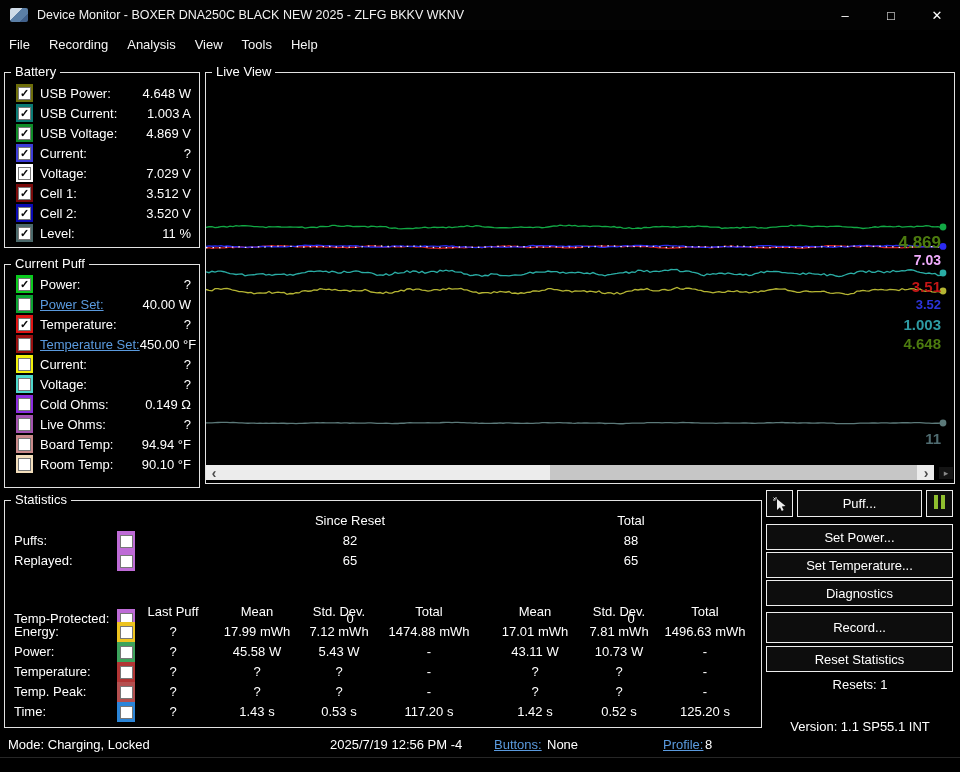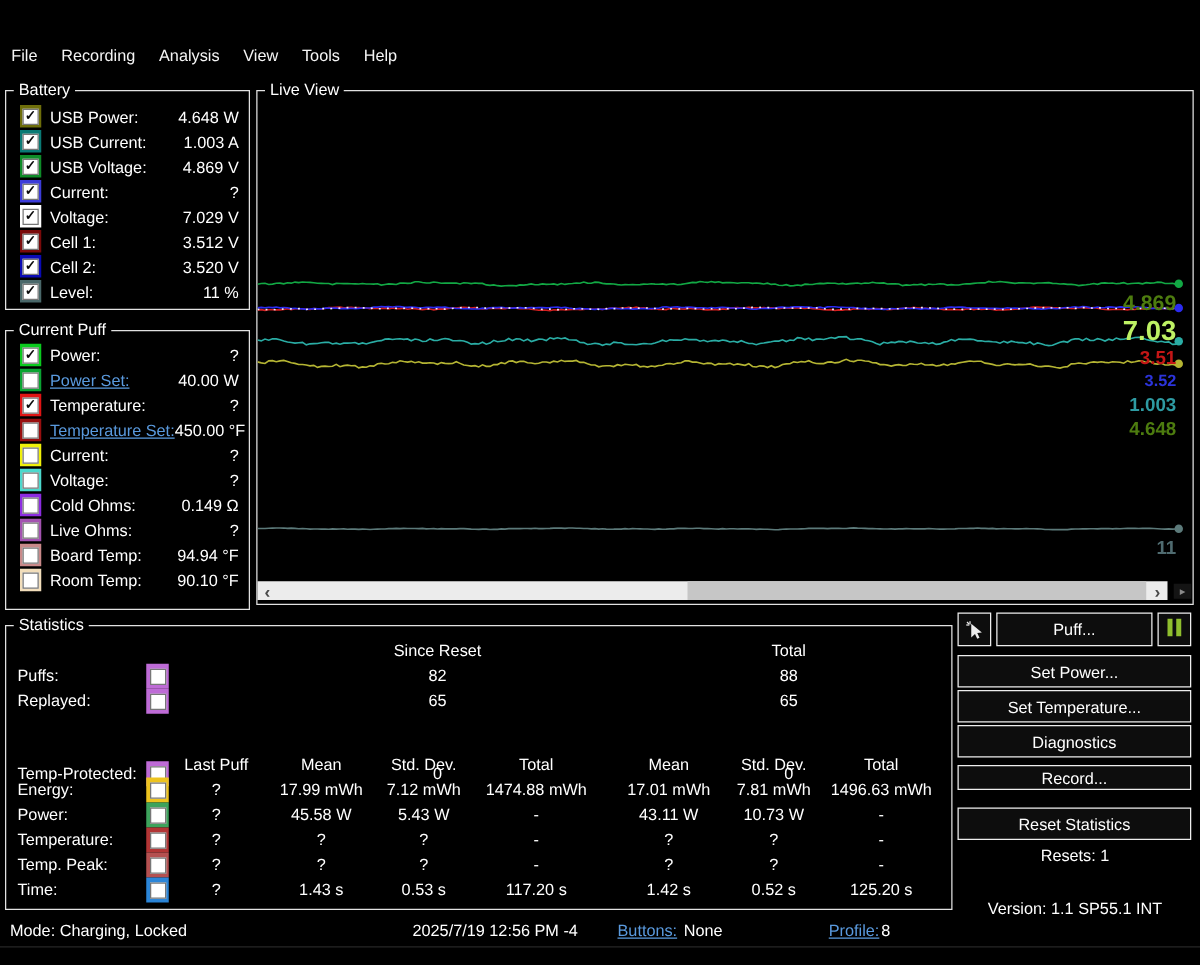--- a/index.html
+++ b/index.html
@@ -64,20 +64,29 @@
   .statusbar{position:absolute;left:0;top:732px;width:960px;height:25px;background:#000;
              border-bottom:1px solid #262626;}
   .statusbar span{position:absolute;top:5px;white-space:nowrap;}
   .slink{color:#5a9ade;text-decoration:underline;}
 </style>
 </head>
 <body>
 
 <div id="app">
 
+  <div class="titlebar">
+    <span class="app-icon"></span>
+    <span class="win-title">Device Monitor - BOXER DNA250C BLACK NEW 2025 - ZLFG BKKV WKNV</span>
+    <div class="winbtns">
+      <div class="winbtn">–</div>
+      <div class="winbtn">□</div>
+      <div class="winbtn">✕</div>
+    </div>
+  </div>
 
   <div class="menubar">
     <span class="menu-item">File</span>
     <span class="menu-item">Recording</span>
     <span class="menu-item">Analysis</span>
     <span class="menu-item">View</span>
     <span class="menu-item">Tools</span>
     <span class="menu-item">Help</span>
   </div>
 
@@ -230,21 +239,21 @@
         <polyline points="0,174.64 3,174.44 6,174.70 9,174.58 12,174.54 15,174.81 18,174.46 21,174.17 24,174.33 27,174.06 30,174.28 33,173.91 36,173.95 39,174.47 42,174.40 45,174.46 48,174.30 51,173.97 54,173.89 57,174.21 60,173.77 63,173.51 66,173.52 69,173.39 72,173.06 75,173.14 78,173.04 81,173.08 84,173.35 87,173.22 90,173.79 93,173.41 96,174.00 99,174.02 102,173.69 105,173.62 108,173.57 111,173.66 114,173.41 117,173.67 120,173.44 123,173.51 126,173.68 129,173.84 132,174.06 135,173.86 138,174.04 141,174.03 144,174.05 147,174.12 150,174.29 153,173.78 156,173.78 159,173.28 162,173.19 165,172.96 168,172.95 171,172.95 174,172.95 177,173.06 180,173.26 183,173.50 186,173.25 189,173.60 192,173.19 195,173.50 198,173.62 201,173.47 204,173.02 207,173.15 210,173.18 213,173.14 216,173.32 219,173.47 222,173.87 225,174.13 228,174.51 231,174.28 234,174.33 237,174.70 240,174.71 243,174.57 246,174.68 249,174.05 252,174.10 255,173.98 258,173.79 261,174.22 264,173.88 267,174.43 270,173.91 273,174.46 276,174.25 279,173.92 282,174.29 285,174.04 288,173.66 291,173.42 294,173.40 297,173.18 300,173.57 303,173.46 306,173.59 309,173.25 312,173.44 315,173.70 318,173.76 321,173.76 324,174.27 327,173.97 330,174.14 333,173.88 336,174.23 339,174.05 342,173.68 345,173.71 348,173.95 351,173.89 354,174.16 357,174.21 360,173.99 363,173.96 366,174.62 369,174.34 372,174.08 375,174.00 378,173.85 381,174.07 384,173.99 387,173.46 390,173.51 393,173.49 396,172.91 399,173.01 402,172.95 405,173.02 408,173.02 411,173.29 414,173.67 417,173.66 420,173.70 423,173.09 426,173.34 429,173.56 432,173.48 435,173.48 438,173.18 441,173.37 444,173.16 447,173.33 450,173.62 453,173.95 456,174.31 459,174.50 462,174.52 465,174.42 468,174.17 471,174.08 474,174.28 477,174.09 480,173.73 483,173.75 486,173.89 489,173.82 492,173.56 495,173.96 498,173.86 501,173.82 504,174.29 507,173.98 510,174.00 513,174.00 516,174.05 519,173.36 522,173.76 525,173.21 528,173.61 531,173.13 534,173.16 537,173.21 540,173.65 543,173.62 546,173.87 549,174.01 552,174.41 555,174.05 558,174.43 561,174.09 564,174.54 567,174.52 570,174.35 573,174.20 576,174.17 579,174.14 582,174.32 585,174.45 588,174.04 591,174.53 594,174.74 597,174.54 600,174.58 603,174.38 606,174.14 609,174.04 612,173.87 615,173.80 618,173.73 621,173.50 624,173.23 627,173.39 630,173.04 633,173.09 636,173.38 639,173.29 642,173.31 645,173.79 648,173.19 651,173.27 654,173.69 657,173.65 660,173.09 663,173.08 666,173.41 669,173.50 672,173.40 675,173.25 678,173.75 681,173.86 684,173.68 687,173.80 690,173.91 693,174.40 696,174.18 699,174.31 702,174.42 705,174.05 708,173.70 711,173.85 714,173.38 717,173.31 720,173.46 723,173.54 726,173.63 729,173.97 732,173.84 735,173.61" fill="none" stroke="#efeaff" stroke-width="1.3" stroke-dasharray="1.5 5"></polyline>
         <polyline points="0,198.94 3,199.69 6,198.26 9,199.18 12,198.08 15,198.07 18,198.75 21,199.74 24,200.62 27,200.96 30,201.50 33,201.20 36,200.93 39,202.85 42,202.06 45,201.88 48,201.77 51,201.17 54,200.88 57,200.76 60,202.15 63,201.48 66,202.42 69,201.52 72,201.46 75,201.36 78,200.99 81,202.27 84,201.36 87,202.21 90,201.15 93,200.51 96,199.78 99,199.53 102,198.31 105,198.12 108,198.63 111,198.21 114,197.97 117,198.53 120,198.14 123,199.63 126,198.24 129,198.85 132,200.16 135,200.00 138,198.12 141,199.28 144,199.35 147,198.35 150,197.85 153,198.28 156,199.48 159,199.55 162,199.36 165,199.76 168,200.86 171,202.29 174,201.90 177,202.23 180,200.79 183,202.33 186,201.45 189,199.27 192,200.41 195,199.98 198,199.59 201,197.76 204,199.48 207,197.98 210,198.25 213,199.74 216,198.34 219,200.22 222,199.30 225,198.32 228,198.43 231,199.44 234,197.27 237,198.12 240,197.22 243,198.01 246,197.34 249,198.84 252,199.04 255,199.06 258,201.02 261,201.10 264,202.59 267,202.25 270,201.58 273,202.07 276,203.29 279,202.28 282,202.71 285,200.71 288,201.07 291,201.22 294,202.50 297,202.64 300,202.60 303,202.84 306,202.34 309,201.80 312,202.04 315,202.16 318,201.36 321,200.45 324,199.17 327,200.19 330,198.81 333,199.08 336,199.11 339,199.17 342,198.04 345,198.73 348,198.71 351,198.56 354,199.97 357,199.22 360,200.35 363,199.66 366,199.33 369,199.90 372,199.05 375,199.53 378,200.58 381,200.01 384,200.89 387,199.55 390,200.80 393,201.80 396,201.85 399,202.79 402,201.74 405,201.45 408,200.91 411,200.41 414,199.81 417,199.89 420,198.81 423,200.20 426,199.01 429,199.41 432,197.09 435,197.42 438,198.62 441,197.43 444,199.39 447,198.30 450,198.21 453,198.55 456,197.85 459,197.05 462,197.63 465,196.52 468,196.54 471,196.30 474,198.56 477,198.57 480,198.01 483,198.10 486,199.17 489,199.57 492,200.38 495,201.83 498,202.80 501,200.86 504,201.60 507,200.71 510,201.07 513,200.11 516,200.27 519,201.14 522,199.90 525,200.52 528,201.38 531,201.55 534,201.02 537,201.95 540,201.15 543,202.51 546,202.10 549,200.72 552,200.23 555,198.68 558,199.71 561,198.28 564,198.54 567,198.52 570,198.28 573,198.61 576,199.66 579,199.62 582,200.16 585,200.12 588,200.43 591,200.60 594,201.57 597,200.07 600,201.27 603,199.92 606,200.59 609,201.09 612,201.12 615,201.82 618,200.62 621,202.73 624,201.36 627,201.93 630,203.00 633,203.52 636,203.17 639,201.98 642,200.80 645,200.07 648,200.83 651,198.86 654,198.10 657,198.07 660,199.46 663,197.66 666,199.27 669,199.43 672,197.91 675,198.65 678,199.80 681,198.38 684,199.30 687,197.42 690,198.49 693,198.38 696,197.57 699,197.83 702,196.98 705,196.76 708,197.33 711,198.66 714,199.30 717,199.86 720,200.55 723,200.02 726,200.81 729,200.46 732,202.51 735,202.28" fill="none" stroke="#2aada5" stroke-width="1.3"></polyline>
         <circle cx="737" cy="200" r="3.4" fill="#2aada5"></circle>
         <polyline points="0,216.49 3,217.31 6,217.78 9,215.67 12,215.53 15,216.42 18,215.71 21,215.29 24,216.12 27,217.24 30,217.71 33,218.59 36,218.64 39,219.04 42,219.72 45,219.31 48,220.89 51,220.13 54,219.86 57,220.15 60,220.00 63,218.50 66,220.39 69,219.53 72,219.14 75,219.55 78,219.50 81,221.27 84,220.53 87,220.76 90,219.67 93,219.94 96,218.05 99,217.66 102,218.24 105,218.00 108,216.89 111,217.21 114,215.64 117,216.23 120,216.65 123,216.08 126,217.16 129,216.42 132,217.46 135,217.54 138,217.18 141,217.36 144,218.46 147,217.10 150,217.68 153,217.85 156,217.75 159,216.40 162,217.70 165,219.00 168,219.35 171,219.92 174,219.52 177,220.53 180,218.86 183,220.10 186,220.13 189,218.68 192,218.66 195,217.10 198,217.96 201,216.00 204,215.76 207,217.04 210,216.07 213,216.08 216,217.15 219,217.40 222,218.02 225,217.61 228,216.57 231,216.61 234,217.28 237,215.87 240,216.57 243,215.27 246,216.14 249,215.83 252,215.88 255,215.37 258,216.90 261,216.83 264,218.02 267,219.04 270,218.99 273,220.46 276,219.75 279,219.62 282,219.58 285,220.26 288,218.74 291,219.52 294,218.45 297,218.81 300,219.22 303,218.52 306,220.44 309,220.03 312,220.71 315,219.78 318,220.31 321,219.42 324,219.24 327,217.98 330,217.86 333,218.41 336,217.46 339,217.18 342,215.57 345,215.69 348,216.65 351,216.59 354,217.34 357,218.16 360,217.47 363,217.66 366,219.12 369,217.90 372,218.21 375,218.11 378,217.65 381,218.94 384,218.15 387,218.71 390,219.24 393,217.96 396,220.21 399,220.55 402,219.67 405,219.88 408,221.02 411,219.54 414,221.04 417,220.24 420,218.59 423,218.14 426,217.95 429,216.49 432,216.97 435,216.26 438,216.57 441,215.57 444,217.01 447,217.84 450,217.90 453,217.87 456,216.71 459,216.53 462,217.33 465,216.94 468,215.64 471,214.42 474,215.82 477,216.25 480,215.23 483,215.24 486,215.84 489,216.03 492,217.20 495,217.34 498,218.65 501,218.56 504,219.11 507,219.86 510,219.10 513,218.68 516,219.29 519,219.39 522,218.03 525,218.45 528,218.63 531,217.67 534,219.00 537,219.03 540,218.71 543,219.79 546,219.31 549,218.34 552,219.37 555,218.03 558,218.26 561,217.26 564,216.76 567,216.29 570,215.77 573,216.19 576,216.05 579,216.02 582,217.50 585,217.91 588,218.49 591,219.43 594,219.35 597,218.46 600,217.96 603,218.51 606,218.94 609,218.54 612,218.71 615,218.48 618,218.12 621,219.28 624,220.09 627,220.32 630,219.88 633,219.89 636,220.37 639,221.04 642,221.52 645,220.65 648,220.32 651,218.09 654,218.01 657,217.39 660,217.78 663,218.09 666,216.94 669,216.48 672,216.90 675,216.41 678,216.92 681,217.16 684,216.38 687,216.57 690,216.78 693,217.58 696,215.68 699,216.87 702,216.42 705,215.68 708,215.79 711,217.00 714,215.90 717,217.89 720,218.27 723,217.57 726,218.95 729,219.04 732,218.31 735,219.37" fill="none" stroke="#b5b533" stroke-width="1.3"></polyline>
         <circle cx="737" cy="218" r="3.4" fill="#b5b533"></circle>
         <polyline points="0,349.80 3,349.83 6,349.84 9,349.64 12,349.49 15,349.37 18,349.43 21,349.45 24,349.66 27,349.46 30,349.68 33,349.95 36,349.91 39,350.04 42,350.26 45,350.17 48,350.18 51,350.28 54,350.21 57,350.39 60,350.06 63,350.32 66,350.25 69,350.12 72,350.43 75,350.26 78,350.26 81,350.52 84,350.30 87,350.45 90,350.58 93,350.40 96,350.29 99,350.24 102,350.19 105,349.92 108,349.88 111,349.70 114,349.93 117,349.72 120,349.79 123,349.80 126,349.84 129,349.94 132,349.74 135,350.10 138,349.96 141,349.93 144,350.24 147,349.92 150,350.09 153,350.11 156,350.08 159,350.13 162,349.88 165,349.94 168,350.06 171,350.31 174,350.35 177,350.47 180,350.27 183,350.31 186,350.56 189,350.51 192,350.51 195,350.14 198,350.27 201,349.93 204,349.76 207,349.93 210,349.92 213,349.80 216,349.78 219,349.88 222,349.64 225,349.86 228,349.90 231,349.85 234,349.74 237,349.50 240,349.41 243,349.46 246,349.66 249,349.36 252,349.42 255,349.57 258,349.64 261,349.81 264,349.80 267,350.06 270,349.93 273,350.29 276,350.04 279,350.29 282,350.35 285,350.30 288,350.16 291,350.25 294,349.90 297,350.23 300,349.91 303,349.97 306,350.06 309,350.24 312,350.21 315,350.39 318,350.47 321,350.09 324,350.40 327,350.33 330,350.12 333,350.09 336,349.70 339,349.64 342,349.74 345,349.84 348,349.81 351,349.56 354,349.60 357,349.94 360,349.91 363,350.00 366,350.18 369,350.28 372,349.94 375,350.22 378,349.97 381,349.98 384,350.17 387,350.06 390,350.11 393,350.00 396,350.17 399,350.48 402,350.30 405,350.38 408,350.40 411,350.59 414,350.75 417,350.73 420,350.40 423,350.28 426,350.21 429,350.21 432,350.21 435,350.06 438,350.04 441,349.68 444,349.72 447,349.72 450,349.67 453,349.67 456,349.87 459,349.72 462,349.69 465,349.64 468,349.83 471,349.81 474,349.54 477,349.32 480,349.53 483,349.58 486,349.73 489,349.86 492,349.78 495,350.05 498,350.12 501,350.16 504,350.18 507,350.08 510,350.28 513,350.06 516,350.09 519,349.92 522,350.00 525,350.05 528,350.03 531,350.13 534,350.07 537,349.84 540,349.98 543,350.17 546,350.27 549,350.33 552,350.16 555,350.16 558,350.11 561,349.77 564,349.76 567,349.82 570,349.60 573,349.72 576,349.38 579,349.74 582,349.68 585,349.85 588,349.75 591,350.06 594,350.02 597,349.94 600,349.96 603,349.99 606,350.07 609,350.09 612,350.01 615,349.94 618,349.96 621,350.04 624,350.13 627,350.20 630,350.55 633,350.60 636,350.71 639,350.72 642,350.59 645,350.67 648,350.66 651,350.32 654,350.16 657,350.15 660,350.12 663,350.12 666,350.00 669,349.98 672,350.06 675,349.93 678,349.89 681,349.83 684,350.06 687,349.79 690,350.01 693,349.83 696,349.68 699,349.73 702,349.65 705,349.84 708,349.57 711,349.72 714,349.67 717,349.82 720,350.03 723,350.19 726,350.29 729,350.12 732,350.27 735,350.20" fill="none" stroke="#5c7a7a" stroke-width="1.3"></polyline>
         <circle cx="737" cy="350" r="3.4" fill="#5c7a7a"></circle>
       </svg>
     <div id="value-labels">
         <span style="top: 160px; color: #4d7c0f; font-size: 17px;">4.869</span>
-        <span style="top: 179px; color: #bef264; font-size: 22px;">7.03</span>
+        <span style="top: 179px; color: #f0abfc; font-size: 14px;">7.03</span>
         <span style="top: 205px; color: rgb(196, 22, 22); font-size: 15px;">3.51</span>
         <span style="top: 224px; color: rgb(44, 52, 220); font-size: 13px;">3.52</span>
         <span style="top: 243px; color: rgb(46, 155, 163); font-size: 15px;">1.003</span>
         <span style="top: 262px; color: #4d7c0f; font-size: 15px;">4.648</span>
         <span style="top: 357px; color: rgb(79, 107, 112); font-size: 15px;">11</span>
       </div>
     <div class="hscroll">
       <div class="sb-arrow left">‹</div>
       <div class="sb-thumb"></div>
       <div class="sb-arrow right">›</div>
@@ -373,21 +382,21 @@
         <line x1="1.6" y1="1.6" x2="3.2" y2="3.2" stroke="#ededed" stroke-width="1"></line>
       </svg>
     </div>
     <div class="btn" style="left:31px;top:0;width:125px;height:27px;">Puff...</div>
     <div class="btn" style="left:160px;top:0;width:27px;height:27px;">
       <span><span class="pbar" id="pbar1" style="background: rgb(143, 190, 46);"></span><span class="pbar" id="pbar2" style="background: rgb(143, 190, 46);"></span></span>
     </div>
     <div class="btn" style="left:0;top:34px;width:187px;height:26px;">Set Power...</div>
     <div class="btn" style="left:0;top:62px;width:187px;height:26px;">Set Temperature...</div>
     <div class="btn" style="left:0;top:90px;width:187px;height:26px;">Diagnostics</div>
-    <div class="btn" style="left:0;top:122px;width:187px;height:20px;">Record...</div>
+    <div class="btn" style="left:0;top:122px;width:187px;height:31px;">Record...</div>
     <div class="btn" style="left:0;top:156px;width:187px;height:26px;">Reset Statistics</div>
     <div class="small-text" style="top:187px;">Resets: 1</div>
     <div class="small-text" style="top:229px;">Version: 1.1 SP55.1 INT</div>
     <div class="small-text" style="top:244px;">Date: 2022-10-04</div>
   </div>
 
   <div class="statusbar">
     <span style="left:8px;">Mode: Charging, Locked</span>
     <span style="left:330px;">2025/7/19 12:56 PM -4</span>
     <span class="slink" style="left:494px;">Buttons:</span>

